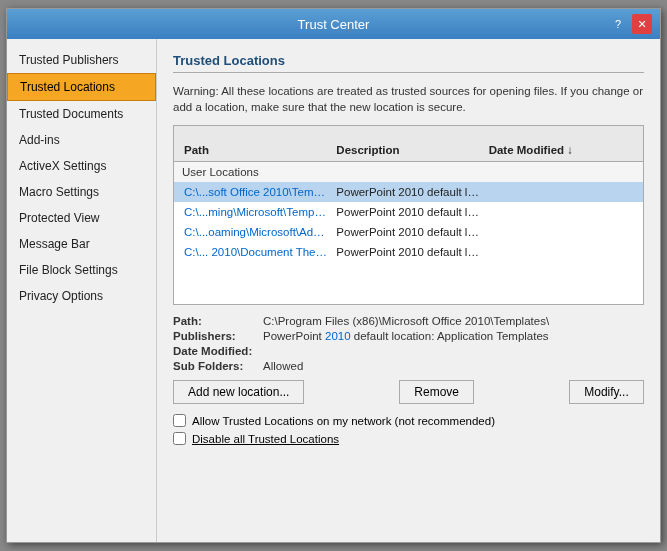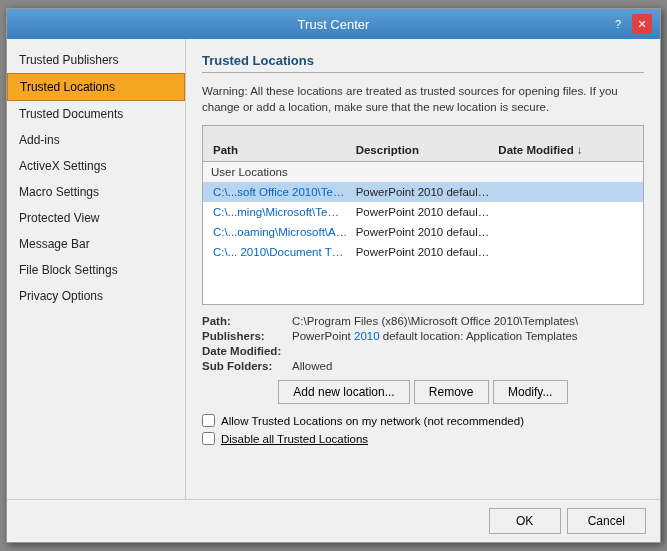--- a/index.html
+++ b/index.html
@@ -52,21 +52,21 @@
     .title-btn.help {
       background: transparent;
       color: white;
     }
     .dialog-body {
       display: flex;
       flex: 1;
       overflow: hidden;
     }
     .sidebar {
-      width: 179px;
+      width: 150px;
       background: #f0f0f0;
       border-right: 1px solid #ccc;
       padding: 8px 0;
       flex-shrink: 0;
     }
     .sidebar-item {
       padding: 6px 12px;
       cursor: pointer;
       color: #222;
       font-size: 12px;
@@ -155,21 +155,21 @@
       width: 90px;
       font-weight: bold;
       color: #333;
     }
     .detail-value {
       color: #333;
       flex: 1;
     }
     .button-row {
       display: flex;
-      justify-content: center;
+      justify-content: space-between;
       gap: 4px;
       margin-bottom: 10px;
     }
     .btn {
       padding: 4px 14px;
       background: #f0f0f0;
       border: 1px solid #aaa;
       cursor: pointer;
       font-size: 12px;
       min-width: 75px;
@@ -307,17 +307,13 @@
       </div>
       <div class="checkbox-row">
         <input type="checkbox" style="">
         <label>
           <span class="underline">Disable all Trusted Locations</span>
         </label>
       </div>
     </div>
   </div>
 
-  <div class="dialog-footer">
-    <button class="footer-btn ok">OK</button>
-    <button class="footer-btn">Cancel</button>
-  </div>
 </div>
 
 </body></html>

